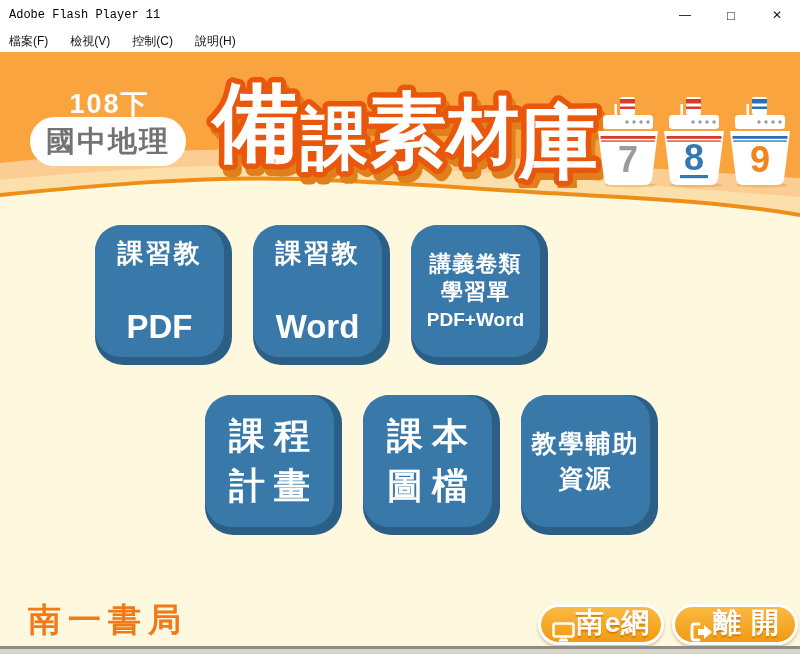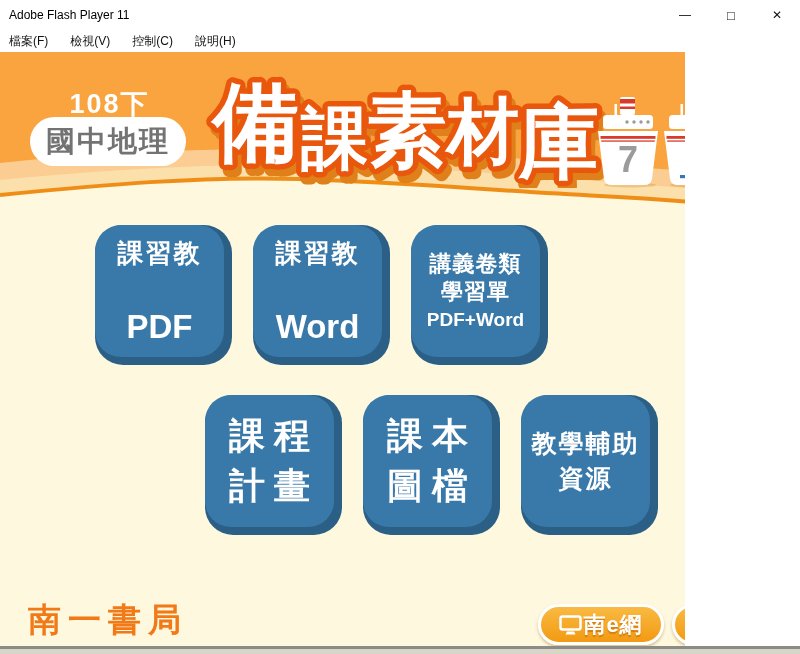--- a/index.html
+++ b/index.html
@@ -1,32 +1,32 @@
 <!DOCTYPE html>
 <html><head>
 <meta charset="utf-8">
 <style>
   html,body{margin:0;padding:0;}
   body{font-family:"Liberation Sans",sans-serif;background:#cfcfcf;}
   .window{position:relative;width:800px;height:654px;background:#fff;overflow:hidden;}
 
   
   .titlebar{position:relative;height:30px;background:#fff;display:flex;align-items:center;}
-  .titlebar .title{font-size:12px;color:#000;padding-left:9px;flex:1;}
+  .titlebar .title{font-size:12px;color:#000;padding-left:9px;flex:1;font-family:Liberation Mono, monospace;}
   .win-controls{display:flex;height:100%;}
   .win-btn{width:46px;height:100%;display:flex;align-items:center;justify-content:center;
            font-size:12px;color:#111;cursor:pointer;}
   .win-btn.maximize{font-size:13px;}
 
   
   .menubar{height:22px;background:#fff;display:flex;align-items:center;gap:22px;padding-left:9px;}
   .menu-item{font-size:12px;color:#111;cursor:pointer;}
 
   
-  .stage{position:relative;width:685px;height:594px;background:#FDF8DE;overflow:hidden;}
+  .stage{position:relative;width:800px;height:594px;background:#FDF8DE;overflow:hidden;}
   .header-svg{position:absolute;left:0;top:0;}
 
   .semester{position:absolute;left:52px;top:34px;width:115px;text-align:center;
             color:#fff;font-size:27px;font-weight:bold;letter-spacing:2px;}
   .subject-pill{position:absolute;left:30px;top:65px;width:156px;height:49px;background:#fff;
             border-radius:26px;display:flex;align-items:center;justify-content:center;
             color:#737373;font-size:29px;font-weight:bold;letter-spacing:2px;}
 
   .title-svg{position:absolute;left:203px;top:4px;}
   .title-svg text{font-family:"Liberation Sans",sans-serif;font-weight:bold;}
@@ -45,22 +45,22 @@
   .sm{font-size:22px;letter-spacing:1px;line-height:1.3;}
   .sm-en{font-size:19px;line-height:1.35;}
   .xl{font-size:36px;letter-spacing:9px;padding-left:9px;line-height:1.4;}
   .md{font-size:25px;letter-spacing:2px;line-height:1.4;}
 
   
   .logo{position:absolute;left:28px;top:546px;font-size:33px;font-weight:bold;color:#F27918;
         letter-spacing:7px;font-family:"Liberation Serif",serif;}
   .pill{position:absolute;top:552px;width:126px;height:41px;box-sizing:border-box;
         border:3px solid #fff;border-radius:24px;background:linear-gradient(#F9BA42,#F29A12);
-        display:flex;align-items:center;justify-content:center;color:#fff;font-weight:bold;
-        font-size:22px;letter-spacing:1px;box-shadow:0 2px 3px rgba(150,80,0,.35);cursor:pointer;
+        display:flex;align-items:flex-end;justify-content:center;color:#fff;font-weight:bold;
+        font-size:28px;letter-spacing:1px;box-shadow:0 2px 3px rgba(150,80,0,.35);cursor:pointer;
         text-shadow:0 2px 1px rgba(190,95,0,.55);}
   .pill-nan{left:538px}.pill-exit{left:672px}
   .pill svg{flex:0 0 auto;}
 
   
   .bottom-edge{position:relative;width:800px;height:8px;}
   .bottom-edge .dark{height:3px;background:#8C8C86;}
   .bottom-edge .light{height:5px;background:#D8D5C9;}
 </style>
 </head>

